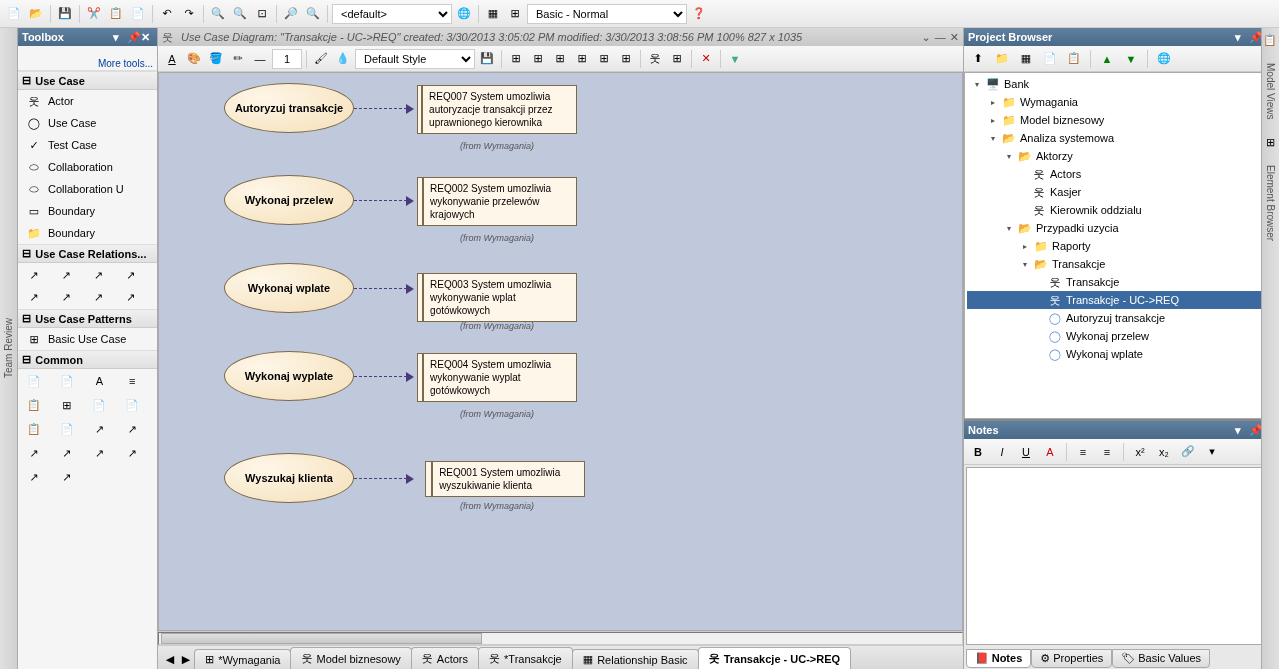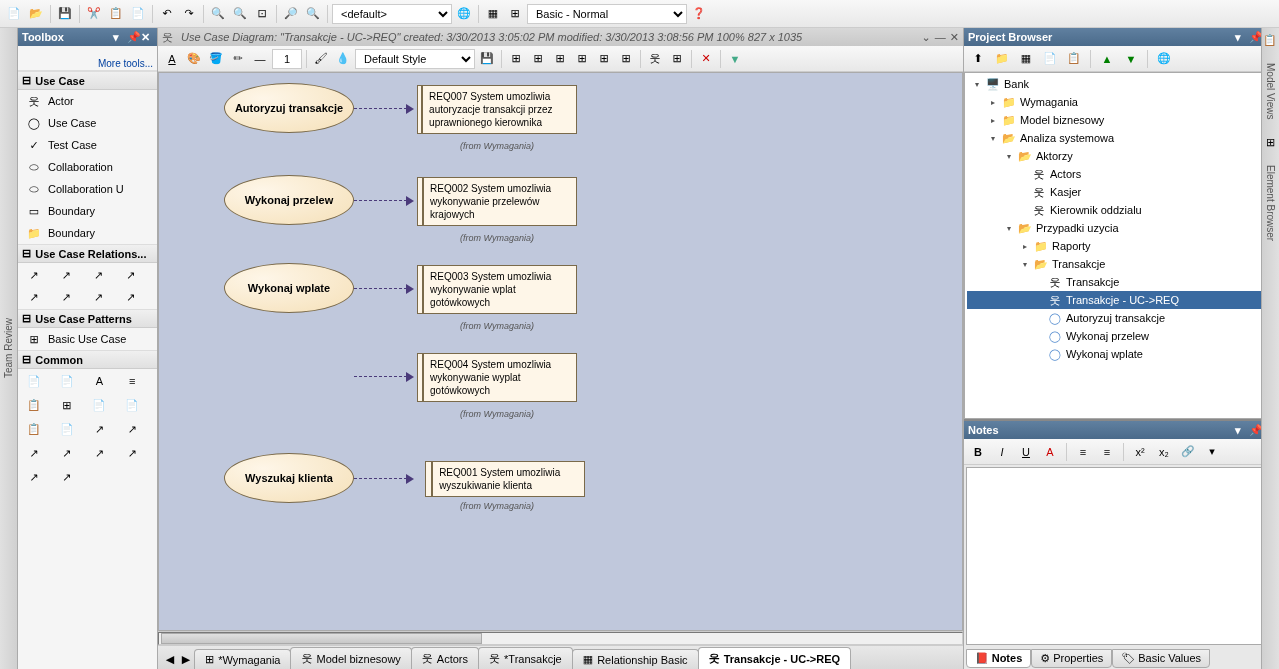--- a/index.html
+++ b/index.html
@@ -258,26 +258,29 @@
       <div class="req-box" style="left:258px; top:104px;">
           <div class="req-bar"></div>
           <div class="req-text">REQ002 System umozliwia wykonywanie przelewów krajowych</div>
         </div>
       <div class="req-from" style="left:258px; top:160px;">(from Wymagania)</div>
 
       <div class="usecase-oval" style="left:65px; top:190px;">
           <span>Wykonaj wplate</span>
         </div>
       <div class="connector" style="left:195px; top:215px; width:58px;"></div>
-      <div class="req-box" style="left:258px; top:192px;">
+      <div class="req-box" style="left:258px; top:200px;">
           <div class="req-bar"></div>
           <div class="req-text">REQ003 System umozliwia wykonywanie wplat gotówkowych</div>
         </div>
       <div class="req-from" style="left:258px; top:248px;">(from Wymagania)</div>
 
+      <div class="usecase-oval" style="left:65px; top:278px;">
+          <span>Wykonaj wyplate</span>
+        </div>
       <div class="connector" style="left:195px; top:303px; width:58px;"></div>
       <div class="req-box" style="left:258px; top:280px;">
           <div class="req-bar"></div>
           <div class="req-text">REQ004 System umozliwia wykonywanie wyplat gotówkowych</div>
         </div>
       <div class="req-from" style="left:258px; top:336px;">(from Wymagania)</div>
 
       <div class="usecase-oval" style="left:65px; top:380px;">
           <span>Wyszukaj klienta</span>
         </div>

